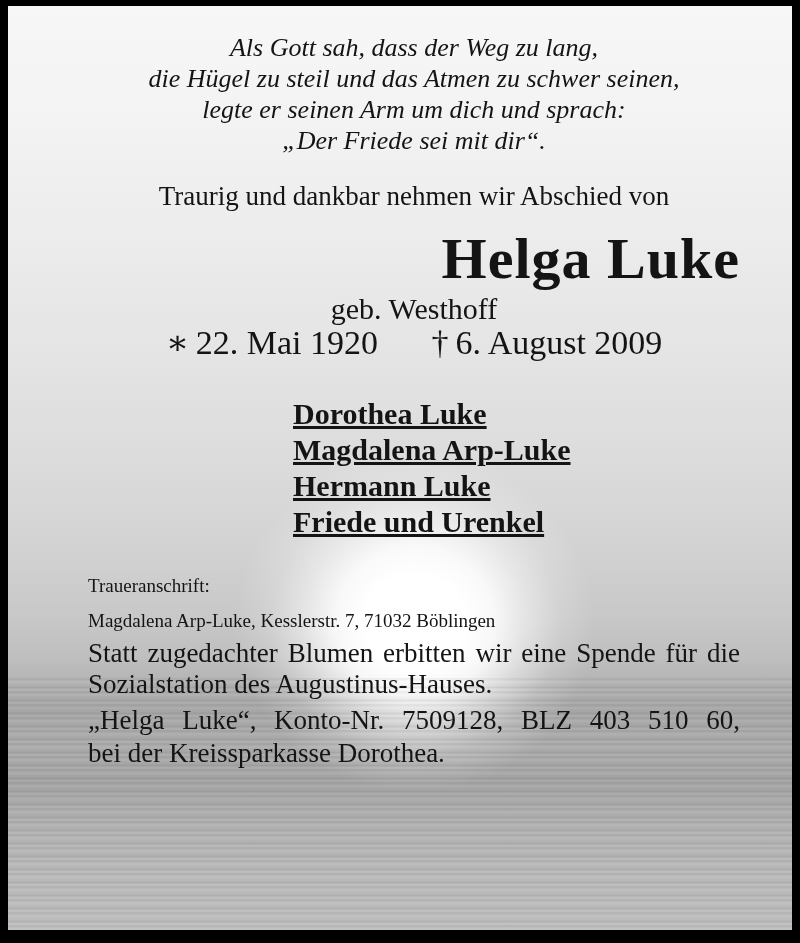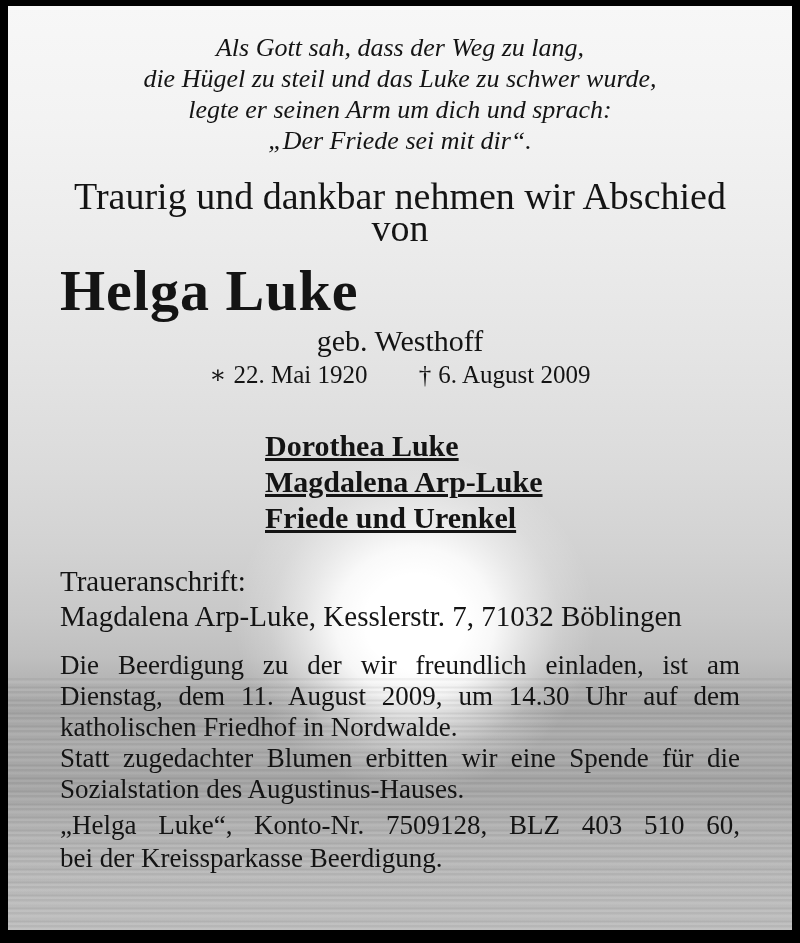--- a/index.html
+++ b/index.html
@@ -60,74 +60,74 @@
       rgba(255,255,255,0.07) 3px, rgba(255,255,255,0.07) 5px,
       rgba(0,0,0,0.02) 6px, rgba(0,0,0,0.02) 8px,
       rgba(0,0,0,0.09) 9px, rgba(0,0,0,0.09) 10px,
       rgba(255,255,255,0.05) 11px, rgba(255,255,255,0.05) 13px);
     opacity: 0.75;
   }
 
   .content {
     position: absolute;
     top: 0; left: 0; right: 0; bottom: 0;
-    padding: 26px 52px 0 52px;
+    padding: 26px 52px 0 80px;
   }
 
   .poem {
     text-align: center;
     font-style: italic;
     font-size: 26px;
     line-height: 31px;
   }
 
   .intro {
     text-align: center;
-    font-size: 38px;
+    font-size: 27px;
     line-height: 32px;
     margin-top: 24px;
   }
 
   .deceased-name {
-    text-align: left;
+    text-align: right;
     font-size: 58px;
     line-height: 62px;
     font-weight: bold;
     letter-spacing: 1px;
     margin: 16px 0 0 0;
     font-family: Liberation Serif, serif;
   }
 
   .maiden {
     text-align: center;
     font-size: 30px;
     line-height: 30px;
     margin-top: 4px;
   }
 
   .dates {
     text-align: center;
-    font-size: 25px;
+    font-size: 34px;
     line-height: 34px;
     margin-top: 2px;
   }
   .dates .death-part { margin-left: 45px; }
   .dates .sym { margin-right: 7px; }
 
   .mourners {
     margin: 36px 0 0 205px;
     font-weight: bold;
     font-size: 30px;
     line-height: 36px;
     text-decoration: underline;
   }
 
   .address {
     margin-top: 28px;
-    font-size: 29px;
+    font-size: 19px;
     line-height: 35px;
   }
 
   .para { font-size: 27px; line-height: 31px; }
   .p-funeral  { margin-top: 16px; }
   .p-donation { margin-top: 0; }
   .p-account  { margin-top: 4px; line-height: 33px; }
 
   .jline {
     text-align: justify;
@@ -139,58 +139,54 @@
 
 <div class="notice">
 
   <div class="sun-glow"></div>
   <div class="water-streaks"></div>
 
   <div class="content">
 
     <div class="poem">
       <div class="poem-line">Als Gott sah, dass der Weg zu lang,</div>
-      <div class="poem-line">die Hügel zu steil und das Luke zu schwer wurde,</div>
+      <div class="poem-line">die Hügel zu steil und das Atmen zu schwer seinen,</div>
       <div class="poem-line">legte er seinen Arm um dich und sprach:</div>
       <div class="poem-line">„Der Friede sei mit dir“.</div>
     </div>
 
     <div class="intro">Traurig und dankbar nehmen wir Abschied von</div>
 
     <div class="deceased-name">Helga Luke</div>
 
     <div class="maiden">geb. Westhoff</div>
 
     <div class="dates">
       <span class="birth-part"><span class="sym">∗</span><span>22. Mai 1920</span></span>
       <span class="death-part"><span class="sym">†</span><span>6. August 2009</span></span>
     </div>
 
     <div class="mourners">
       <div class="mourner">Dorothea Luke</div>
       <div class="mourner">Magdalena Arp-Luke</div>
+      <div class="mourner">Hermann Luke</div>
       <div class="mourner">Friede und Urenkel</div>
     </div>
 
     <div class="address">
       <div>Traueranschrift:</div>
       <div>Magdalena Arp-Luke, Kesslerstr. 7, 71032 Böblingen</div>
     </div>
 
-    <div class="para p-funeral">
-      <div class="jline">Die Beerdigung zu der wir freundlich einladen, ist am</div>
-      <div class="jline">Dienstag, dem 11. August 2009, um 14.30 Uhr auf dem</div>
-      <div>katholischen Friedhof in Nordwalde.</div>
-    </div>
 
 
     <div class="para p-donation">
       <div class="jline">Statt zugedachter Blumen erbitten wir eine Spende für die</div>
       <div>Sozialstation des Augustinus-Hauses.</div>
     </div>
 
     <div class="para p-account">
       <div class="jline">„Helga Luke“, Konto-Nr. 7509128, BLZ 403 510 60,</div>
-      <div>bei der Kreissparkasse Beerdigung.</div>
+      <div>bei der Kreissparkasse Dorothea.</div>
     </div>
 
   </div>
 </div>
 
 </body></html>

